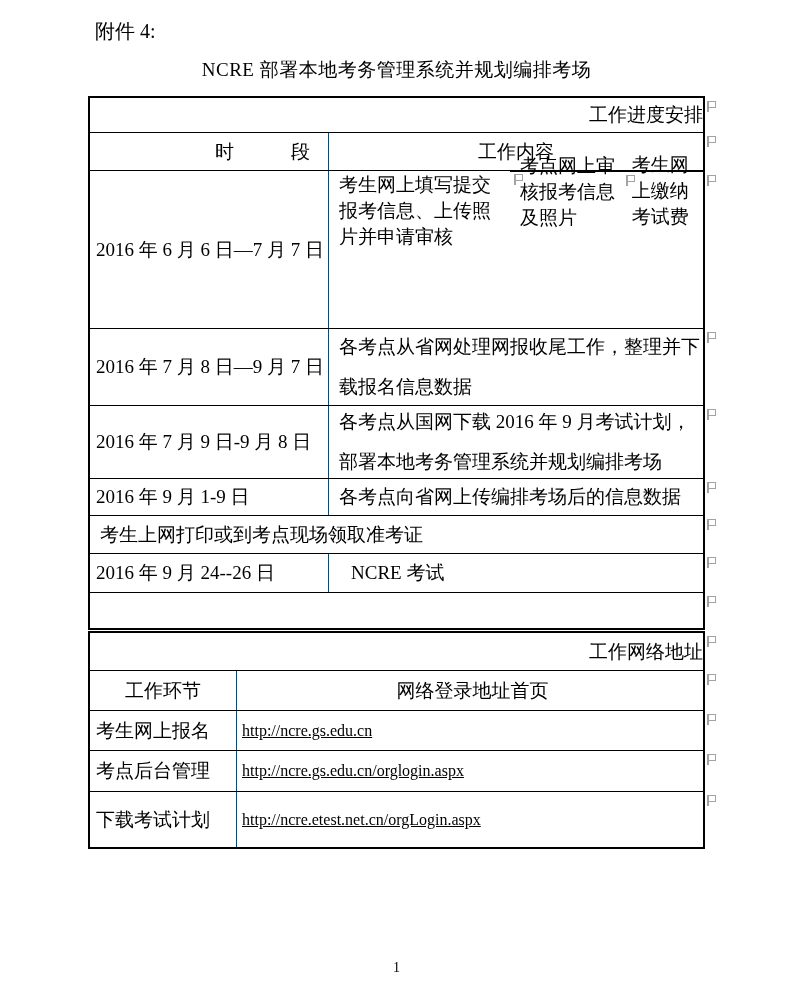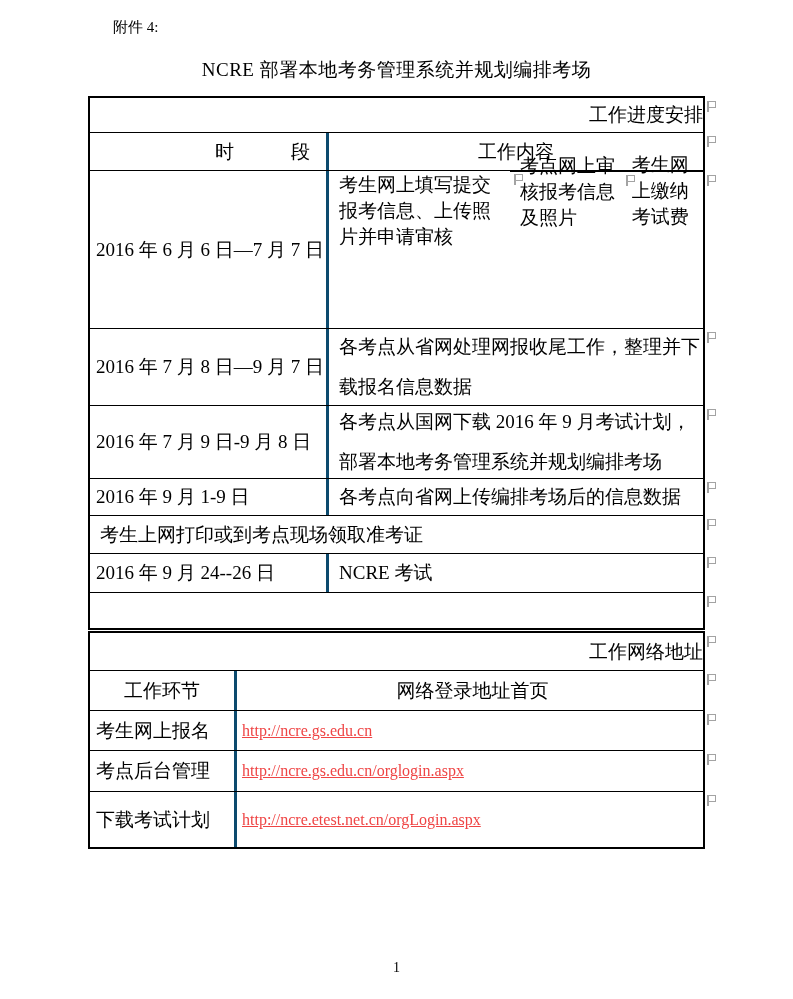--- a/index.html
+++ b/index.html
@@ -3,50 +3,50 @@
 <meta charset="utf-8">
 <style>
   * { margin:0; padding:0; box-sizing:border-box; }
   html,body { background:#ffffff; }
   .page {
     position:relative; width:793px; height:999px; background:#ffffff;
     font-family:"Liberation Serif","DejaVu Serif",serif; color:#000;
     overflow:hidden;
   }
   .attachment {
-    position:absolute; left:113px; top:18px; font-size:15px;
+    position:absolute; left:95px; top:18px; font-size:20px;
   }
   .doc-title {
     position:absolute; left:0; top:57px; width:793px;
     text-align:center; font-size:19px; letter-spacing:0.5px;
   }
   .tbl {
     position:absolute; left:88px; width:617px;
     border:2px solid #000; font-size:19px;
   }
   .trow { position:relative; display:flex; border-top:1px solid #000; }
   .trow.first { border-top:none; }
   .trow.full { justify-content:flex-end; align-items:center;padding-left:12px; }
   .c1 {
-    flex:0 0 239px; border-right:3px solid #0c4a6e;
+    flex:0 0 239px; border-right:1px solid #0c4a6e;
     display:flex; align-items:center; padding-left:6px; white-space:nowrap;
   }
   .t2 .c1 { flex:0 0 147px; }
   .c1.center { justify-content:center; padding-left:0; }
   .c1.period-head { justify-content:flex-start; padding-left:125px; }
   .c2 { flex:1; display:flex; align-items:center; padding:0 2px 0 10px; }
   .c2.center { justify-content:center; padding:0; }
   .c2 .txt { display:block; line-height:40px; }
   .stack { flex:1; display:flex; flex-direction:row; padding:0; }
   .sub {
     position:relative; display:flex; align-items:center;
     border-top:1px solid #000; padding:0 2px 0 10px;
   }
   .sub.first { border-top:none; }
-  .lnk { color:#ef4444; text-decoration:underline; cursor:pointer;
+  .lnk { color:#000000; text-decoration:underline; cursor:pointer;
          font-size:16px; line-height:normal; }
   .lnk.big { font-size:16px; }
   .t2 .c2 { padding-left:5px; }
   .pmark { position:absolute; right:-13px; top:3px; width:9px; height:12px; }
   .pmark::before {
     content:''; position:absolute; left:0; top:0; width:7px; height:5px;
     border:1px solid #a3a3a3;
   }
   .pmark::after {
     content:''; position:absolute; left:0; top:0; width:2px; height:11px;
@@ -121,21 +121,21 @@
       <span class="pmark"></span>
     </div>
 
     <div class="trow" style="height:38px;">
       <div class="c2">
         <span class="txt">考生上网打印或到考点现场领取准考证</span>
       </div>
       <span class="pmark"></span>
     </div>
 
-    <div class="trow" style="height:39px;">
+    <div class="trow" style="height:39px;gap:12px;">
       <div class="c1">2016 年 9 月 24--26 日</div>
       <div class="c2">
         <span class="txt">NCRE 考试</span>
       </div>
       <span class="pmark"></span>
     </div>
 
     <div class="trow" style="height:36px;">
       <span class="pmark"></span>
     </div>

